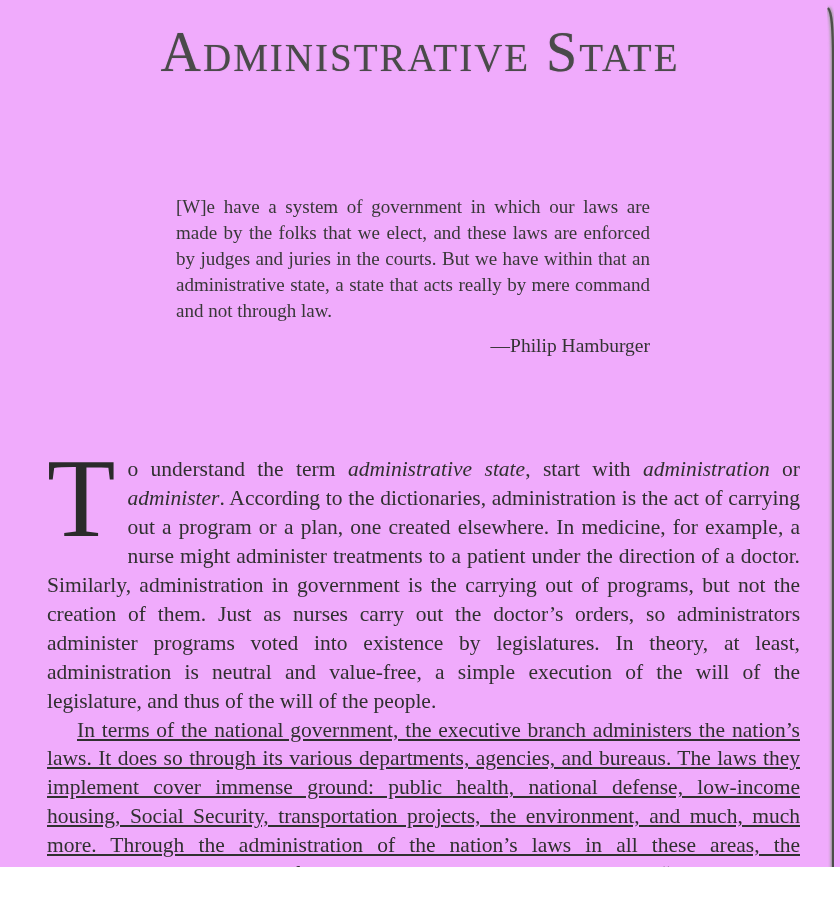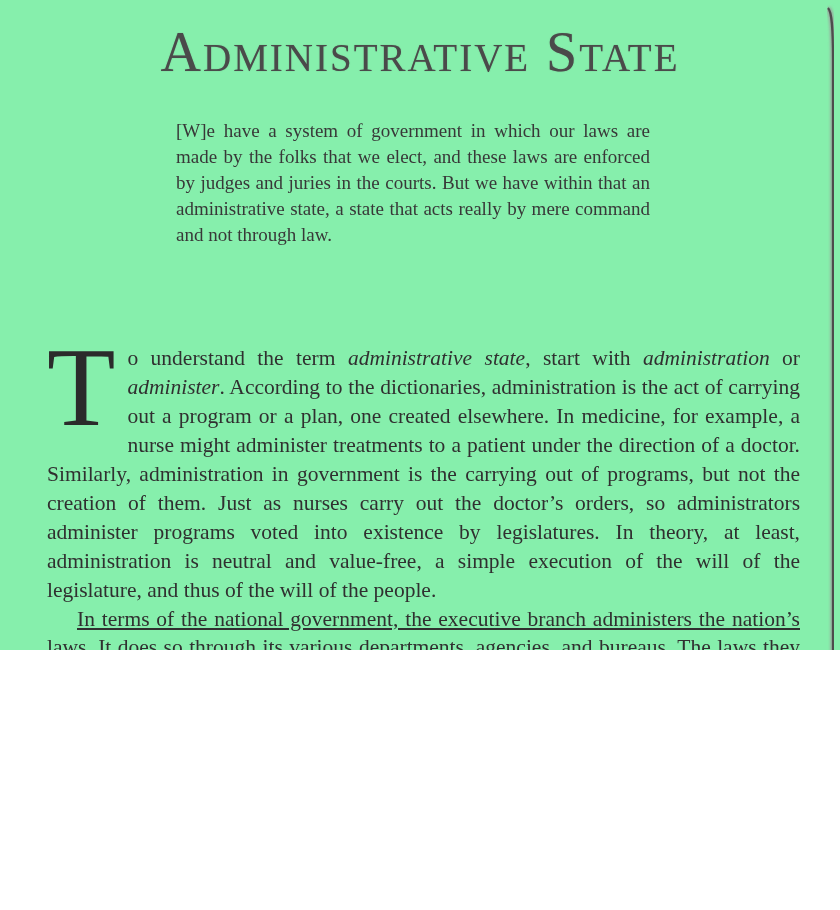--- a/index.html
+++ b/index.html
@@ -10,37 +10,37 @@
   body {
     width: 840px;
     height: 910px;
     font-family: "Liberation Serif", "DejaVu Serif", serif;
     color: #2f2f2f;
     overflow: hidden;
   }
   .page {
     position: relative;
     width: 840px;
-    height: 650px;
-    background: #86efac;
+    height: 867px;
+    background: #f0abfc;
     overflow: hidden;
   }
   .title {
     margin: 20px 10px 0 10px;
     text-align: center;
     font-variant: small-caps;
     font-weight: normal;
     font-size: 56px;
     line-height: 1.15;
     letter-spacing: 2px;
     color: #4a4a4a;
     text-shadow: 0 0 1px rgba(90,90,90,0.5);
   }
   .epigraph {
-    margin: 34px 0 0 176px;
+    margin: 110px 0 0 176px;
     width: 474px;
   }
   .epigraph-text {
     margin: 0;
     font-size: 19px;
     line-height: 26px;
     text-align: justify;
     color: #383838;
   }
   .attribution {
@@ -80,20 +80,21 @@
 </style>
 </head>
 <body>
 
 <div class="page">
 
   <h1 class="title">Administrative State</h1>
 
   <div class="epigraph">
     <p class="epigraph-text">[W]e have a system of government in which our laws are made by the folks that we elect, and these laws are enforced by judges and juries in the courts. But we have within that an administrative state, a state that acts really by mere command and not through law.</p>
+    <p class="attribution">—Philip Hamburger</p>
   </div>
 
   <div class="bodytext">
     <p class="p1"><span class="dropcap">T</span><span><span>o understand the term </span><span class="it">administrative state</span><span>, start with </span><span class="it">administration</span><span> or </span><span class="it">administer</span><span>. According to the dictionaries, administration is the act of carrying out a program or a plan, one created elsewhere. In medicine, for example, a nurse might administer treatments to a patient under the direction of a doctor. Similarly, administration in government is the carrying out of programs, but not the creation of them. Just as nurses carry out the doctor’s orders, so administrators administer programs voted into existence by legislatures. In theory, at least, administration is neutral and value-free, a simple execution of the will of the legislature, and thus of the will of the people.</span></span></p>
     <p class="p2">In terms of the national government, the executive branch administers the nation’s laws. It does so through its various departments, agencies, and bureaus. The laws they implement cover immense ground: public health, national defense, low-income housing, Social Security, transportation projects, the environment, and much, much more. Through the administration of the nation’s laws in all these areas, the government touches every life in the land. As Woodrow Wilson put it, “Administration is the most obvious part of government; it is government in action.”</p>
   </div>
 
   <svg class="scan-overlay" width="840" height="910" viewBox="0 0 840 910" xmlns="http://www.w3.org/2000/svg">
     <defs>
       <filter id="blur-soft" x="-20%" y="-20%" width="140%" height="140%">

